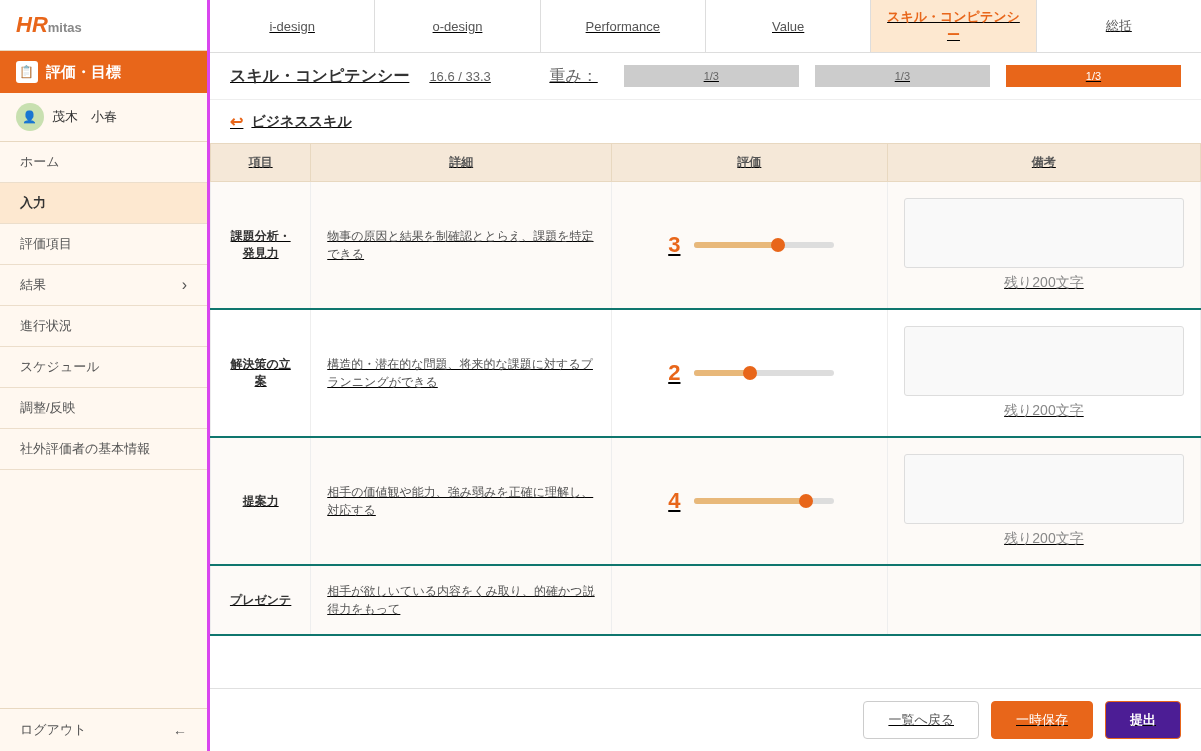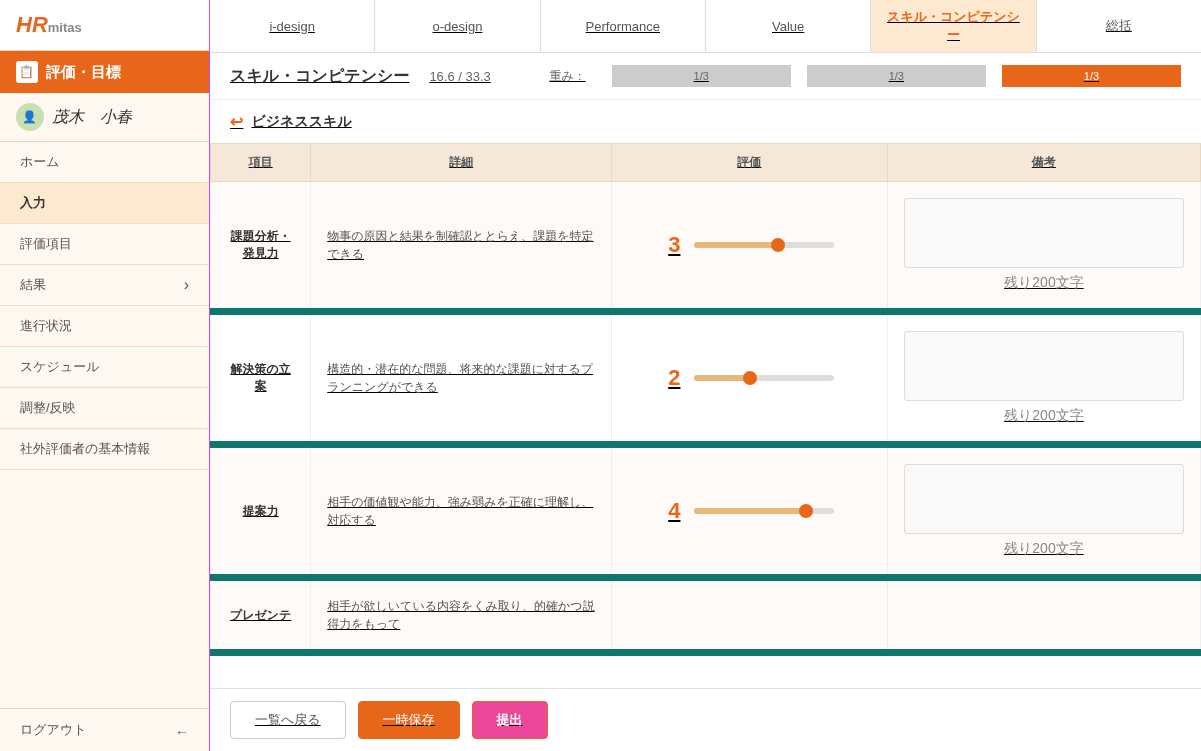--- a/index.html
+++ b/index.html
@@ -6,21 +6,21 @@
     body { font-family: 'Meiryo', 'メイリオ', sans-serif; font-size: 13px; background: #f5f5f5; display: flex; height: 751px; overflow: hidden; }
 
     
     .sidebar {
       width: 210px;
       min-width: 210px;
       background: #fff8f0;
       display: flex;
       flex-direction: column;
       height: 100%;
-      border-right: 1px solid #d946ef;
+      border-right: 3px solid #d946ef;
     }
     .sidebar-logo {
       background: #fff;
       padding: 12px 16px;
       border-bottom: 1px solid #e8d8c0;
     }
     .sidebar-logo .logo-text {
       font-size: 22px;
       font-weight: bold;
       color: #e8661a;
@@ -51,21 +51,21 @@
       gap: 8px;
       border-bottom: 1px solid #e8d8c0;
     }
     .sidebar-user .avatar {
       width: 28px; height: 28px;
       border-radius: 50%;
       background: #c8e0b0;
       display: flex; align-items: center; justify-content: center;
       font-size: 12px; color: #555;
     }
-    .sidebar-user .user-name { font-size: 16px; color: #333; font-style: italic; }
+    .sidebar-user .user-name { font-size: 13px; color: #333; }
     .sidebar-nav { flex: 1; }
     .sidebar-nav-item {
       padding: 11px 20px;
       color: #555;
       font-size: 13px;
       cursor: pointer;
       display: flex; align-items: flex-start; justify-content: space-between;
       border-bottom: 1px solid #ecdecb;
     }
     .sidebar-nav-item.active { background: #fde8d0; font-weight: bold; color: #333; }
@@ -129,21 +129,21 @@
       font-size: 16px;
       font-weight: bold;
       color: #333;
       min-width: 140px;
     }
     .score-info {
       font-size: 13px;
       color: #666;
       min-width: 100px;
     }
-    .weight-label { font-size: 12px; color: #666; margin-right: 6px; }
+    .weight-label { font-size: 16px; color: #666; margin-right: 6px; }
     .weight-bar {
       display: flex;
       align-items: center;
       gap: 14px;
       flex: 1;
     }
     .weight-segment {
       height: 22px;
       display: flex; align-items: center; justify-content: center;
       font-size: 11px;
@@ -176,21 +176,21 @@
     }
     .eval-table thead th {
       padding: 10px 8px;
       font-size: 12px;
       font-weight: bold;
       color: #555;
       text-align: center;
       border: 1px solid #e8d8c0;
     }
     .eval-table tbody tr {
-      border-bottom: 7px solid #0f766e;
+      border-bottom: 2px solid #0f766e;
       margin-top: 20px;
     }
     .eval-table tbody td {
       padding: 16px;
       vertical-align: middle;
       border: 1px solid #eee;
     }
     .item-name {
       text-align: center;
       font-size: 12px;
@@ -268,42 +268,42 @@
     
     .row-bg-light { background: #fdfaf7; }
     .row-bg-white { background: #fff; }
 
     
     .footer {
       background: #fff;
       border-top: 1px solid #e0e0e0;
       padding: 12px 20px;
       display: flex;
-      justify-content: flex-start;
+      justify-content: flex-end;
       gap: 12px;
     }
     .btn {
       padding: 9px 24px;
       border-radius: 4px;
       font-size: 13px;
       cursor: pointer;
       border: 1px solid #ccc;
       font-family: inherit;
     }
     .btn-outline {
       background: #fff;
       color: #555;
     }
     .btn-temp {
       background: #e8661a;
       color: #fff;
       border-color: #e8661a;
     }
     .btn-submit {
-      background: #ec4899;
+      background: #4c1d95;
       color: #fff;
       border-color: #e8661a;
       font-weight: bold;
     }
 
     .chevron-right::after { content: '›'; font-size: 16px; }
     .back-arrow::before { content: '←'; font-size: 14px; }
   </style>
 </head>
 <body>

